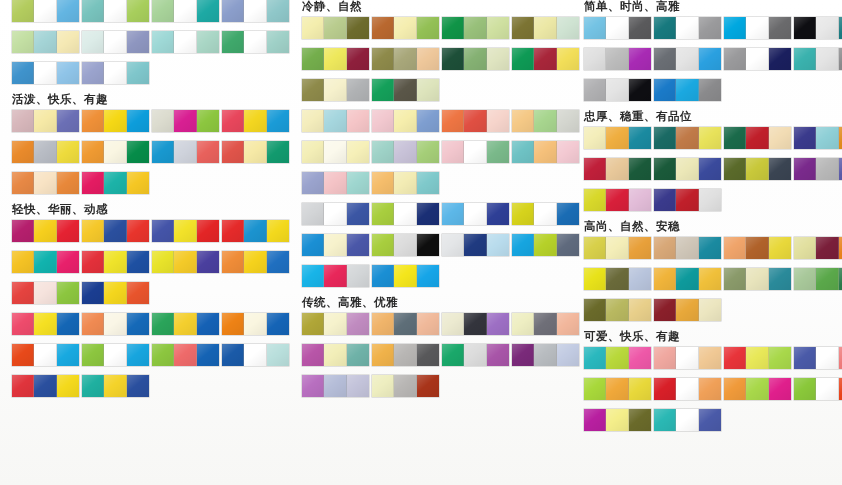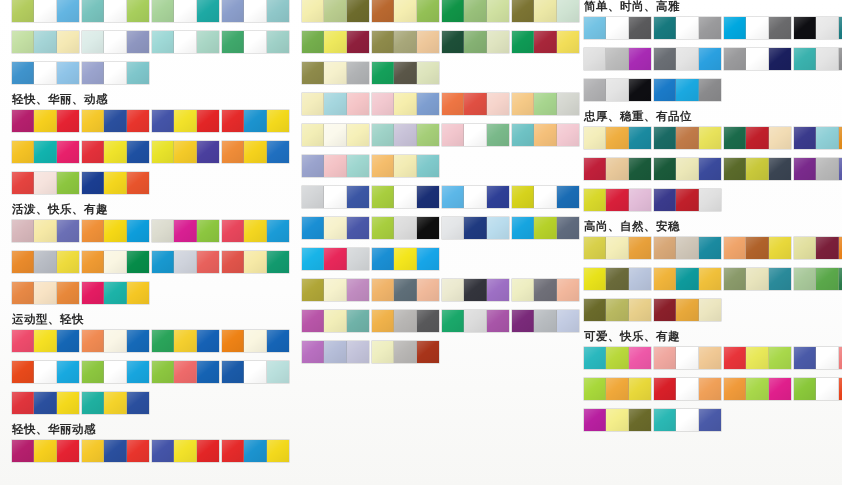--- a/index.html
+++ b/index.html
@@ -130,20 +130,81 @@
             </div>
             <div class="group">
               <div class="cell" title="#9aa3cd" style="background-color: rgb(154, 163, 205);"></div>
               <div class="cell" title="#ffffff" style="background-color: rgb(255, 255, 255);"></div>
               <div class="cell" title="#7fc6cb" style="background-color: rgb(127, 198, 203);"></div>
             </div>
           </div>
         </div>
       </div>
       <div class="section">
+        <div class="section-title">活泼、快乐、有趣</div>
+        <div class="rows">
+          <div class="row">
+            <div class="group">
+              <div class="cell" title="#d7b7bb" style="background-color: rgb(215, 183, 187);"></div>
+              <div class="cell" title="#f6e9a6" style="background-color: rgb(246, 233, 166);"></div>
+              <div class="cell" title="#6b6fb5" style="background-color: rgb(107, 111, 181);"></div>
+            </div>
+            <div class="group">
+              <div class="cell" title="#ef9038" style="background-color: rgb(239, 144, 56);"></div>
+              <div class="cell" title="#f5d815" style="background-color: rgb(245, 216, 21);"></div>
+              <div class="cell" title="#0d9ddb" style="background-color: rgb(13, 157, 219);"></div>
+            </div>
+            <div class="group">
+              <div class="cell" title="#dcdccf" style="background-color: rgb(220, 220, 207);"></div>
+              <div class="cell" title="#d81f92" style="background-color: rgb(216, 31, 146);"></div>
+              <div class="cell" title="#8cc63f" style="background-color: rgb(140, 198, 63);"></div>
+            </div>
+            <div class="group">
+              <div class="cell" title="#e8465c" style="background-color: rgb(232, 70, 92);"></div>
+              <div class="cell" title="#f3d620" style="background-color: rgb(243, 214, 32);"></div>
+              <div class="cell" title="#1a9bd7" style="background-color: rgb(26, 155, 215);"></div>
+            </div>
+          </div>
+          <div class="row">
+            <div class="group">
+              <div class="cell" title="#e98a2b" style="background-color: rgb(233, 138, 43);"></div>
+              <div class="cell" title="#b8bcc4" style="background-color: rgb(184, 188, 196);"></div>
+              <div class="cell" title="#eedb3c" style="background-color: rgb(238, 219, 60);"></div>
+            </div>
+            <div class="group">
+              <div class="cell" title="#ef9a32" style="background-color: rgb(239, 154, 50);"></div>
+              <div class="cell" title="#faf6e2" style="background-color: rgb(250, 246, 226);"></div>
+              <div class="cell" title="#068c49" style="background-color: rgb(6, 140, 73);"></div>
+            </div>
+            <div class="group">
+              <div class="cell" title="#1898cf" style="background-color: rgb(24, 152, 207);"></div>
+              <div class="cell" title="#cfd3dc" style="background-color: rgb(207, 211, 220);"></div>
+              <div class="cell" title="#e8615c" style="background-color: rgb(232, 97, 92);"></div>
+            </div>
+            <div class="group">
+              <div class="cell" title="#e0544a" style="background-color: rgb(224, 84, 74);"></div>
+              <div class="cell" title="#f6e9a6" style="background-color: rgb(246, 233, 166);"></div>
+              <div class="cell" title="#129a6e" style="background-color: rgb(18, 154, 110);"></div>
+            </div>
+          </div>
+          <div class="row">
+            <div class="group">
+              <div class="cell" title="#e78845" style="background-color: rgb(231, 136, 69);"></div>
+              <div class="cell" title="#f8e3c4" style="background-color: rgb(248, 227, 196);"></div>
+              <div class="cell" title="#e8883a" style="background-color: rgb(232, 136, 58);"></div>
+            </div>
+            <div class="group">
+              <div class="cell" title="#e41b62" style="background-color: rgb(228, 27, 98);"></div>
+              <div class="cell" title="#1cb3a8" style="background-color: rgb(28, 179, 168);"></div>
+              <div class="cell" title="#f5c724" style="background-color: rgb(245, 199, 36);"></div>
+            </div>
+          </div>
+        </div>
+      </div>
+      <div class="section">
         <div class="section-title">轻快、华丽、动感</div>
         <div class="rows">
           <div class="row">
             <div class="group">
               <div class="cell" title="#b51f6d" style="background-color: rgb(181, 31, 109);"></div>
               <div class="cell" title="#f6cf1d" style="background-color: rgb(246, 207, 29);"></div>
               <div class="cell" title="#e52232" style="background-color: rgb(229, 34, 50);"></div>
             </div>
             <div class="group">
               <div class="cell" title="#f5c82a" style="background-color: rgb(245, 200, 42);"></div>
@@ -191,82 +252,20 @@
             </div>
             <div class="group">
               <div class="cell" title="#1a3d91" style="background-color: rgb(26, 61, 145);"></div>
               <div class="cell" title="#f4d61d" style="background-color: rgb(244, 214, 29);"></div>
               <div class="cell" title="#e8542c" style="background-color: rgb(232, 84, 44);"></div>
             </div>
           </div>
         </div>
       </div>
       <div class="section">
-        <div class="section-title">活泼、快乐、有趣</div>
-        <div class="rows">
-          <div class="row">
-            <div class="group">
-              <div class="cell" title="#d7b7bb" style="background-color: rgb(215, 183, 187);"></div>
-              <div class="cell" title="#f6e9a6" style="background-color: rgb(246, 233, 166);"></div>
-              <div class="cell" title="#6b6fb5" style="background-color: rgb(107, 111, 181);"></div>
-            </div>
-            <div class="group">
-              <div class="cell" title="#ef9038" style="background-color: rgb(239, 144, 56);"></div>
-              <div class="cell" title="#f5d815" style="background-color: rgb(245, 216, 21);"></div>
-              <div class="cell" title="#0d9ddb" style="background-color: rgb(13, 157, 219);"></div>
-            </div>
-            <div class="group">
-              <div class="cell" title="#dcdccf" style="background-color: rgb(220, 220, 207);"></div>
-              <div class="cell" title="#d81f92" style="background-color: rgb(216, 31, 146);"></div>
-              <div class="cell" title="#8cc63f" style="background-color: rgb(140, 198, 63);"></div>
-            </div>
-            <div class="group">
-              <div class="cell" title="#e8465c" style="background-color: rgb(232, 70, 92);"></div>
-              <div class="cell" title="#f3d620" style="background-color: rgb(243, 214, 32);"></div>
-              <div class="cell" title="#1a9bd7" style="background-color: rgb(26, 155, 215);"></div>
-            </div>
-          </div>
-          <div class="row">
-            <div class="group">
-              <div class="cell" title="#e98a2b" style="background-color: rgb(233, 138, 43);"></div>
-              <div class="cell" title="#b8bcc4" style="background-color: rgb(184, 188, 196);"></div>
-              <div class="cell" title="#eedb3c" style="background-color: rgb(238, 219, 60);"></div>
-            </div>
-            <div class="group">
-              <div class="cell" title="#ef9a32" style="background-color: rgb(239, 154, 50);"></div>
-              <div class="cell" title="#faf6e2" style="background-color: rgb(250, 246, 226);"></div>
-              <div class="cell" title="#068c49" style="background-color: rgb(6, 140, 73);"></div>
-            </div>
-            <div class="group">
-              <div class="cell" title="#1898cf" style="background-color: rgb(24, 152, 207);"></div>
-              <div class="cell" title="#cfd3dc" style="background-color: rgb(207, 211, 220);"></div>
-              <div class="cell" title="#e8615c" style="background-color: rgb(232, 97, 92);"></div>
-            </div>
-            <div class="group">
-              <div class="cell" title="#e0544a" style="background-color: rgb(224, 84, 74);"></div>
-              <div class="cell" title="#f6e9a6" style="background-color: rgb(246, 233, 166);"></div>
-              <div class="cell" title="#129a6e" style="background-color: rgb(18, 154, 110);"></div>
-            </div>
-          </div>
-          <div class="row">
-            <div class="group">
-              <div class="cell" title="#e78845" style="background-color: rgb(231, 136, 69);"></div>
-              <div class="cell" title="#f8e3c4" style="background-color: rgb(248, 227, 196);"></div>
-              <div class="cell" title="#e8883a" style="background-color: rgb(232, 136, 58);"></div>
-            </div>
-            <div class="group">
-              <div class="cell" title="#e41b62" style="background-color: rgb(228, 27, 98);"></div>
-              <div class="cell" title="#1cb3a8" style="background-color: rgb(28, 179, 168);"></div>
-              <div class="cell" title="#f5c724" style="background-color: rgb(245, 199, 36);"></div>
-            </div>
-          </div>
-        </div>
-      </div>
-      <div class="section">
-        <div class="section-title">运动型、轻快</div>
         <div class="rows">
           <div class="row">
             <div class="group">
               <div class="cell" title="#ee4b6c" style="background-color: rgb(238, 75, 108);"></div>
               <div class="cell" title="#f5e022" style="background-color: rgb(245, 224, 34);"></div>
               <div class="cell" title="#1466b5" style="background-color: rgb(20, 102, 181);"></div>
             </div>
             <div class="group">
               <div class="cell" title="#f08a52" style="background-color: rgb(240, 138, 82);"></div>
               <div class="cell" title="#faf6e6" style="background-color: rgb(250, 246, 230);"></div>
@@ -312,50 +311,24 @@
               <div class="cell" title="#f4d91c" style="background-color: rgb(244, 217, 28);"></div>
             </div>
             <div class="group">
               <div class="cell" title="#1fb0a0" style="background-color: rgb(31, 176, 160);"></div>
               <div class="cell" title="#f4d32a" style="background-color: rgb(244, 211, 42);"></div>
               <div class="cell" title="#2a4f9e" style="background-color: rgb(42, 79, 158);"></div>
             </div>
           </div>
         </div>
       </div>
-      <div class="section">
-        <div class="section-title">轻快、华丽动感</div>
-        <div class="rows">
-          <div class="row">
-            <div class="group">
-              <div class="cell" title="#b51f6d" style="background-color: rgb(181, 31, 109);"></div>
-              <div class="cell" title="#f6cf1d" style="background-color: rgb(246, 207, 29);"></div>
-              <div class="cell" title="#e52232" style="background-color: rgb(229, 34, 50);"></div>
-            </div>
-            <div class="group">
-              <div class="cell" title="#f5c82a" style="background-color: rgb(245, 200, 42);"></div>
-              <div class="cell" title="#2a4f9e" style="background-color: rgb(42, 79, 158);"></div>
-              <div class="cell" title="#e8342c" style="background-color: rgb(232, 52, 44);"></div>
-            </div>
-            <div class="group">
-              <div class="cell" title="#4454a8" style="background-color: rgb(68, 84, 168);"></div>
-              <div class="cell" title="#f2e229" style="background-color: rgb(242, 226, 41);"></div>
-              <div class="cell" title="#e32526" style="background-color: rgb(227, 37, 38);"></div>
-            </div>
-            <div class="group">
-              <div class="cell" title="#e52a2a" style="background-color: rgb(229, 42, 42);"></div>
-              <div class="cell" title="#1b93cf" style="background-color: rgb(27, 147, 207);"></div>
-              <div class="cell" title="#f3d91c" style="background-color: rgb(243, 217, 28);"></div>
-            </div>
-          </div>
-        </div>
-      </div>
     </div>
   <div class="column" id="col-1">
       <div class="section">
+        <div class="section-title">冷静、自然</div>
         <div class="rows">
           <div class="row">
             <div class="group">
               <div class="cell" title="#f4eeae" style="background-color: rgb(244, 238, 174);"></div>
               <div class="cell" title="#b9cc8e" style="background-color: rgb(185, 204, 142);"></div>
               <div class="cell" title="#6d6b2c" style="background-color: rgb(109, 107, 44);"></div>
             </div>
             <div class="group">
               <div class="cell" title="#b9682f" style="background-color: rgb(185, 104, 47);"></div>
               <div class="cell" title="#f5eeb0" style="background-color: rgb(245, 238, 176);"></div>
@@ -522,20 +495,21 @@
             </div>
             <div class="group">
               <div class="cell" title="#1a8fd4" style="background-color: rgb(26, 143, 212);"></div>
               <div class="cell" title="#f4e61c" style="background-color: rgb(244, 230, 28);"></div>
               <div class="cell" title="#16a5e8" style="background-color: rgb(22, 165, 232);"></div>
             </div>
           </div>
         </div>
       </div>
       <div class="section">
+        <div class="section-title">传统、高雅、优雅</div>
         <div class="rows">
           <div class="row">
             <div class="group">
               <div class="cell" title="#b0a637" style="background-color: rgb(176, 166, 55);"></div>
               <div class="cell" title="#f6f2cc" style="background-color: rgb(246, 242, 204);"></div>
               <div class="cell" title="#c08bc0" style="background-color: rgb(192, 139, 192);"></div>
             </div>
             <div class="group">
               <div class="cell" title="#f0b46a" style="background-color: rgb(240, 180, 106);"></div>
               <div class="cell" title="#5e6e78" style="background-color: rgb(94, 110, 120);"></div>

